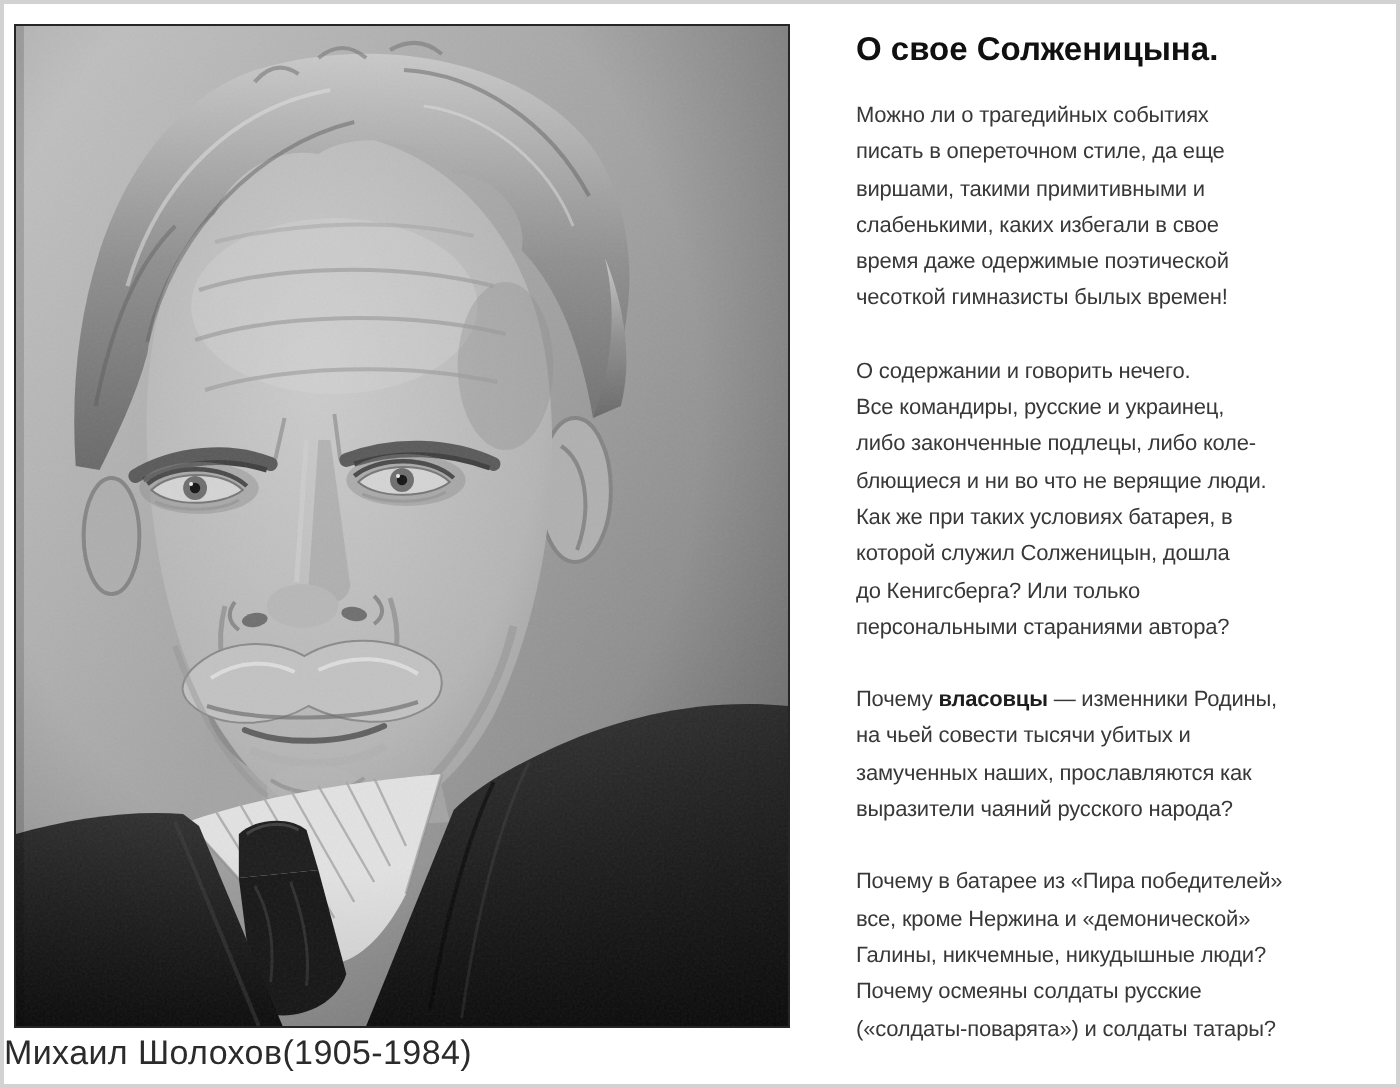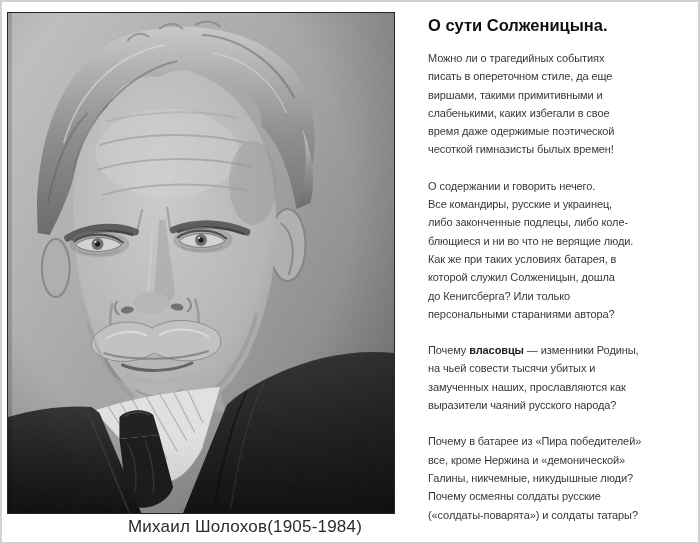--- a/index.html
+++ b/index.html
@@ -2,21 +2,21 @@
 <html><head>
 <meta charset="utf-8">
 <style>
   html,body{margin:0;padding:0;background:#ffffff;}
   body{width:700px;height:544px;overflow:hidden;font-family:"Liberation Sans","DejaVu Sans",sans-serif;}
   .page{position:relative;width:700px;height:544px;box-sizing:border-box;
         border:2px solid #d2d2d2;background:#ffffff;}
   .photo{position:absolute;left:5px;top:10px;width:388px;height:502px;margin:0;
          border:1px solid #262626;box-sizing:border-box;background:#9a9a9a;overflow:hidden;}
   .photo svg{display:block;width:100%;height:100%;}
-  .caption{position:absolute;left:0px;top:515px;width:360px;text-align:right;
+  .caption{position:absolute;left:0px;top:515px;width:360px;text-align:left;
            font-size:17px;letter-spacing:0.2px;color:#2b2b2b;}
   .article{position:absolute;left:426px;top:13px;width:270px;color:#383838;}
   .article h1{font-size:16.5px;line-height:21px;font-weight:bold;color:#101010;margin:0 0 13px 0;}
   .article p{font-size:11px;line-height:18.3px;letter-spacing:-0.1px;margin:0 0 18px 0;
              white-space:pre;}
   .article p strong{font-weight:bold;color:#1d1d1d;}
 </style>
 </head>
 <body>
 
@@ -157,21 +157,21 @@
 
       <rect x="0" y="0" width="388" height="500" fill="url(#gvig)"></rect>
       <rect x="0" y="0" width="4" height="500" fill="#000000" opacity="0.15"></rect>
       <rect x="0" y="0" width="388" height="500" filter="url(#grain)" opacity="0.08"></rect>
     </svg>
   </figure>
 
   <div class="caption">Михаил Шолохов(1905-1984)</div>
 
   <article class="article">
-    <h1>О сути Солженицына.</h1>
+    <h1>О свое Солженицына.</h1>
     <p>Можно ли о трагедийных событиях
 писать в опереточном стиле, да еще
 виршами, такими примитивными и
 слабенькими, каких избегали в свое
 время даже одержимые поэтической
 чесоткой гимназисты былых времен!</p>
     <p>О содержании и говорить нечего.
 Все командиры, русские и украинец,
 либо законченные подлецы, либо коле-
 блющиеся и ни во что не верящие люди.

